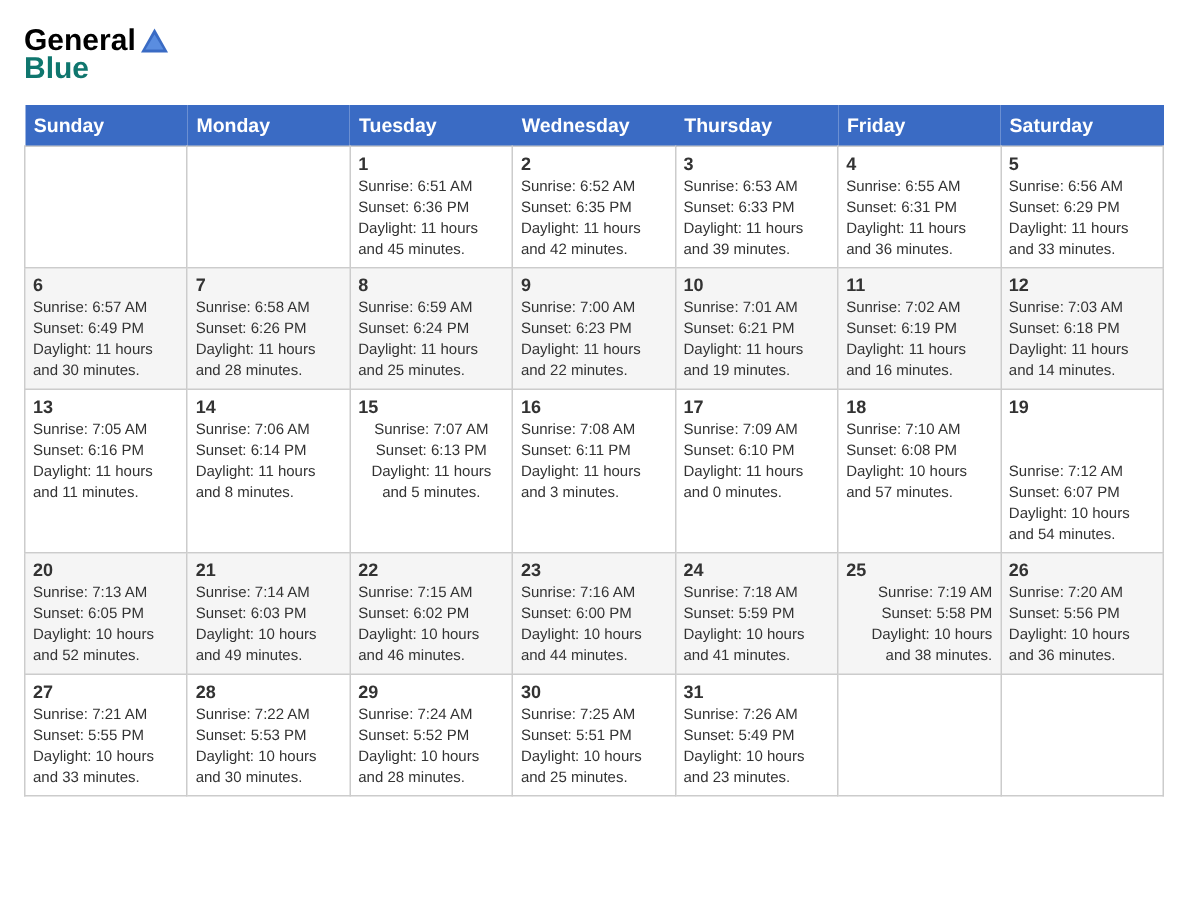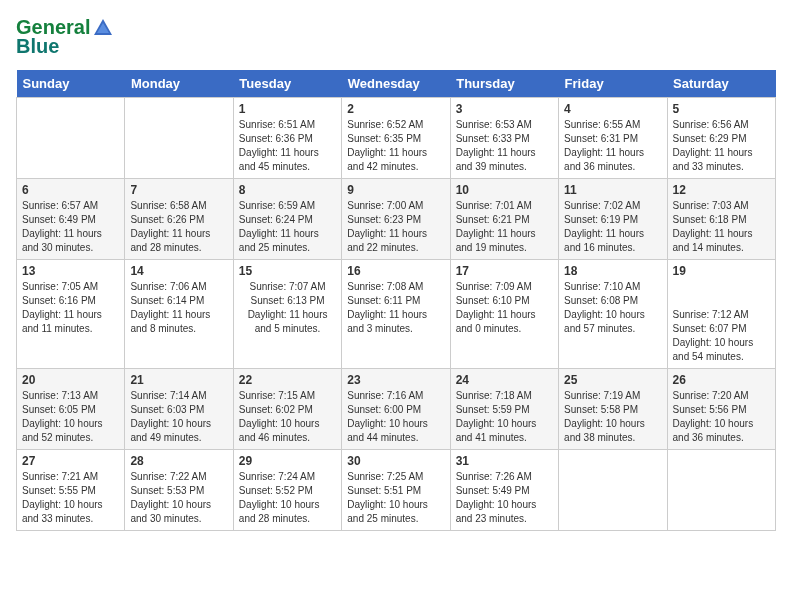--- a/index.html
+++ b/index.html
@@ -79,21 +79,21 @@
       background-color: #fff;
     }
     th:first-child { border-radius: 0; }
   </style>
 </head>
 <body>
 
 <div class="header">
   <div class="logo">
     <div class="logo-text">
-      <span style="font-size:20px;font-weight:bold;color:#15803d;">General</span>
+      <span style="font-size:20px;font-weight:bold;color:#000000;">General</span>
       <svg width="22" height="22" viewBox="0 0 22 22" style="margin-left:2px;">
         <polygon points="11,2 20,18 2,18" fill="#3a6bc4"></polygon>
         <polygon points="11,6 17,16 5,16" fill="#5a8de0"></polygon>
       </svg>
     </div>
     <span style="font-size:20px;font-weight:bold;color:#0f766e;margin-top:-4px;">Blue</span>
   </div>
   <div class="title-section">
     <div class="month-title"></div>
     <div class="location"></div>
@@ -261,21 +261,21 @@
 Daylight: 10 hours and 44 minutes.</div>
         </td>
         <td>
           <span class="day-number">24</span>
           <div class="day-info" style="white-space: pre-line;">Sunrise: 7:18 AM
 Sunset: 5:59 PM
 Daylight: 10 hours and 41 minutes.</div>
         </td>
         <td>
           <span class="day-number">25</span>
-          <div class="day-info" style="white-space: pre-line;">Sunrise: 7:19 AM
+          <div class="day-info" style="white-space: pre-line; text-align: right;">Sunrise: 7:19 AM
 Sunset: 5:58 PM
 Daylight: 10 hours and 38 minutes.</div>
         </td>
         <td>
           <span class="day-number">26</span>
           <div class="day-info" style="white-space: pre-line;">Sunrise: 7:20 AM
 Sunset: 5:56 PM
 Daylight: 10 hours and 36 minutes.</div>
         </td>
       </tr>

